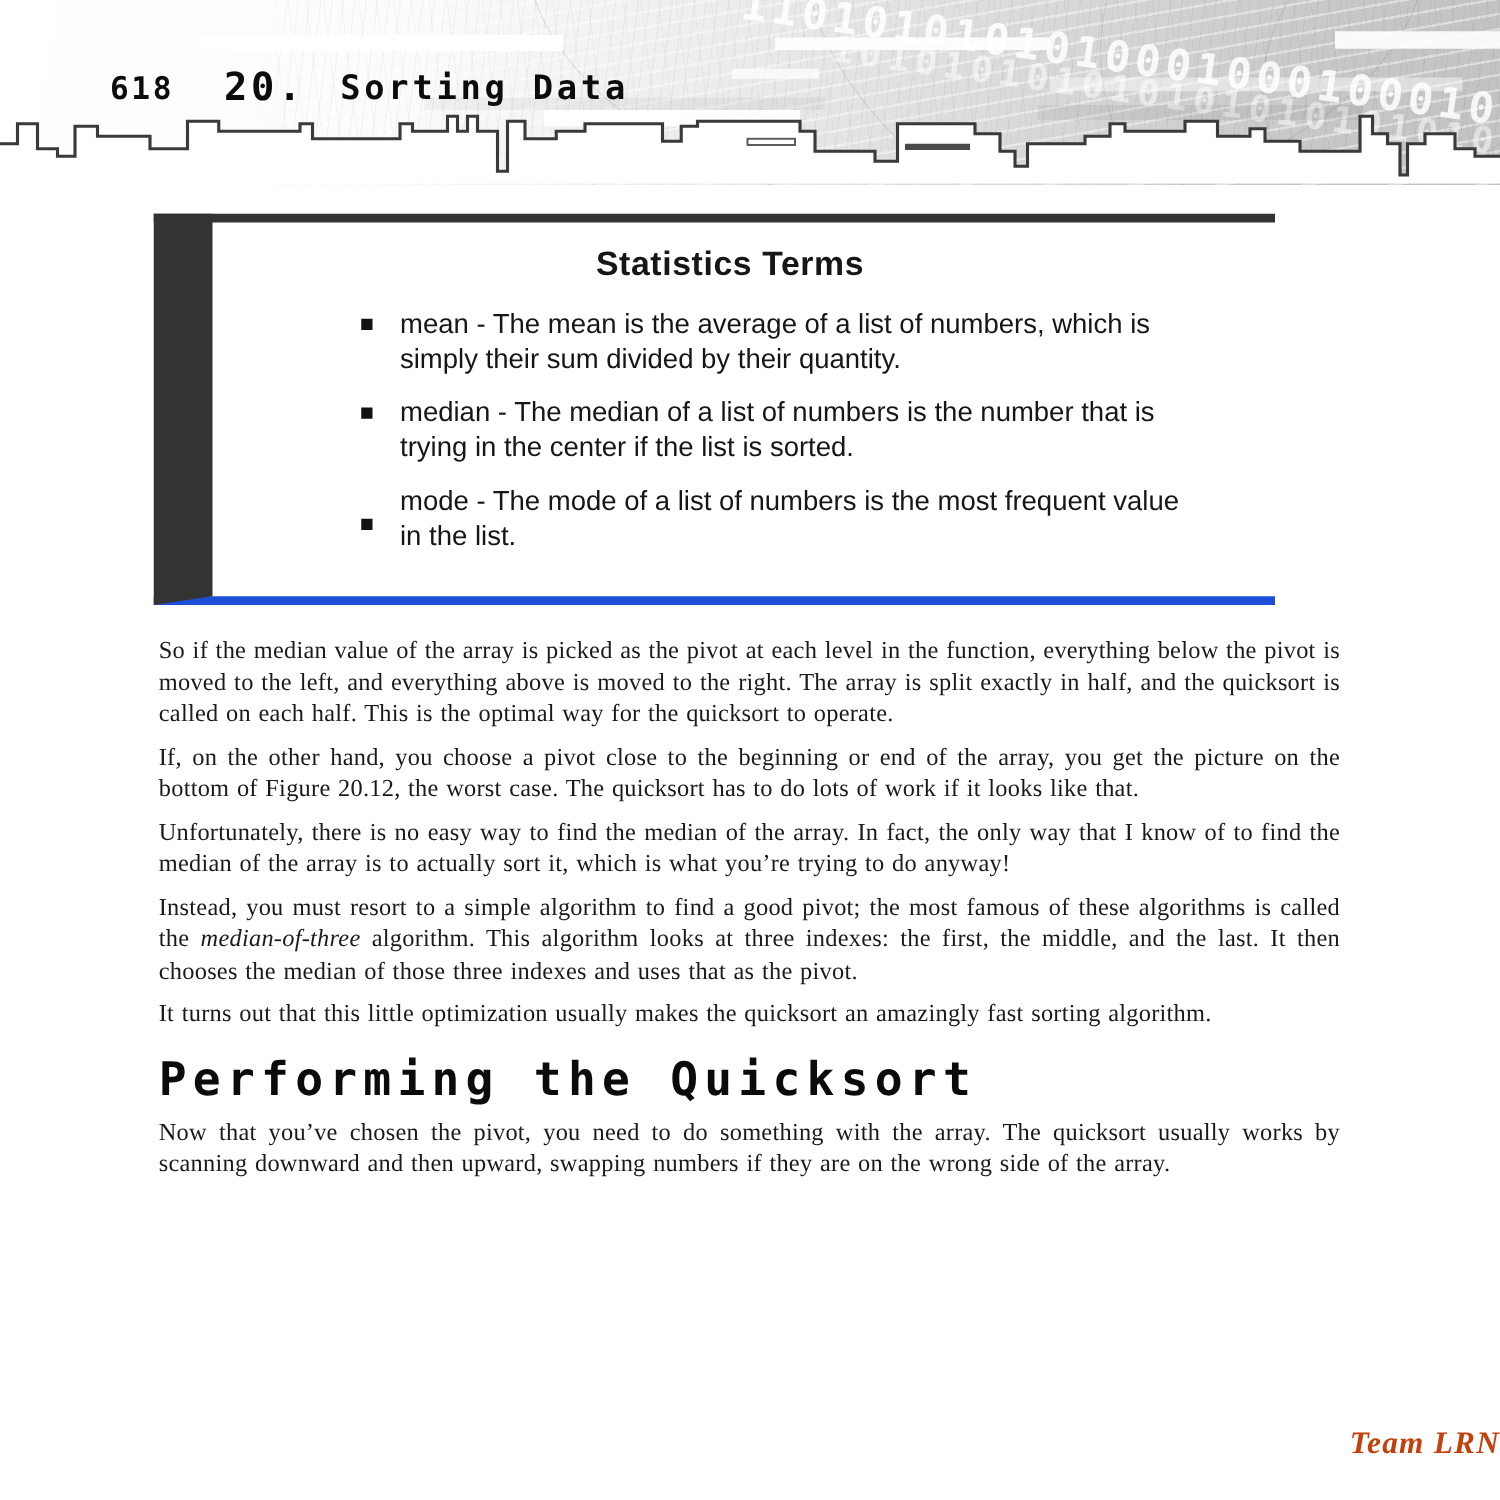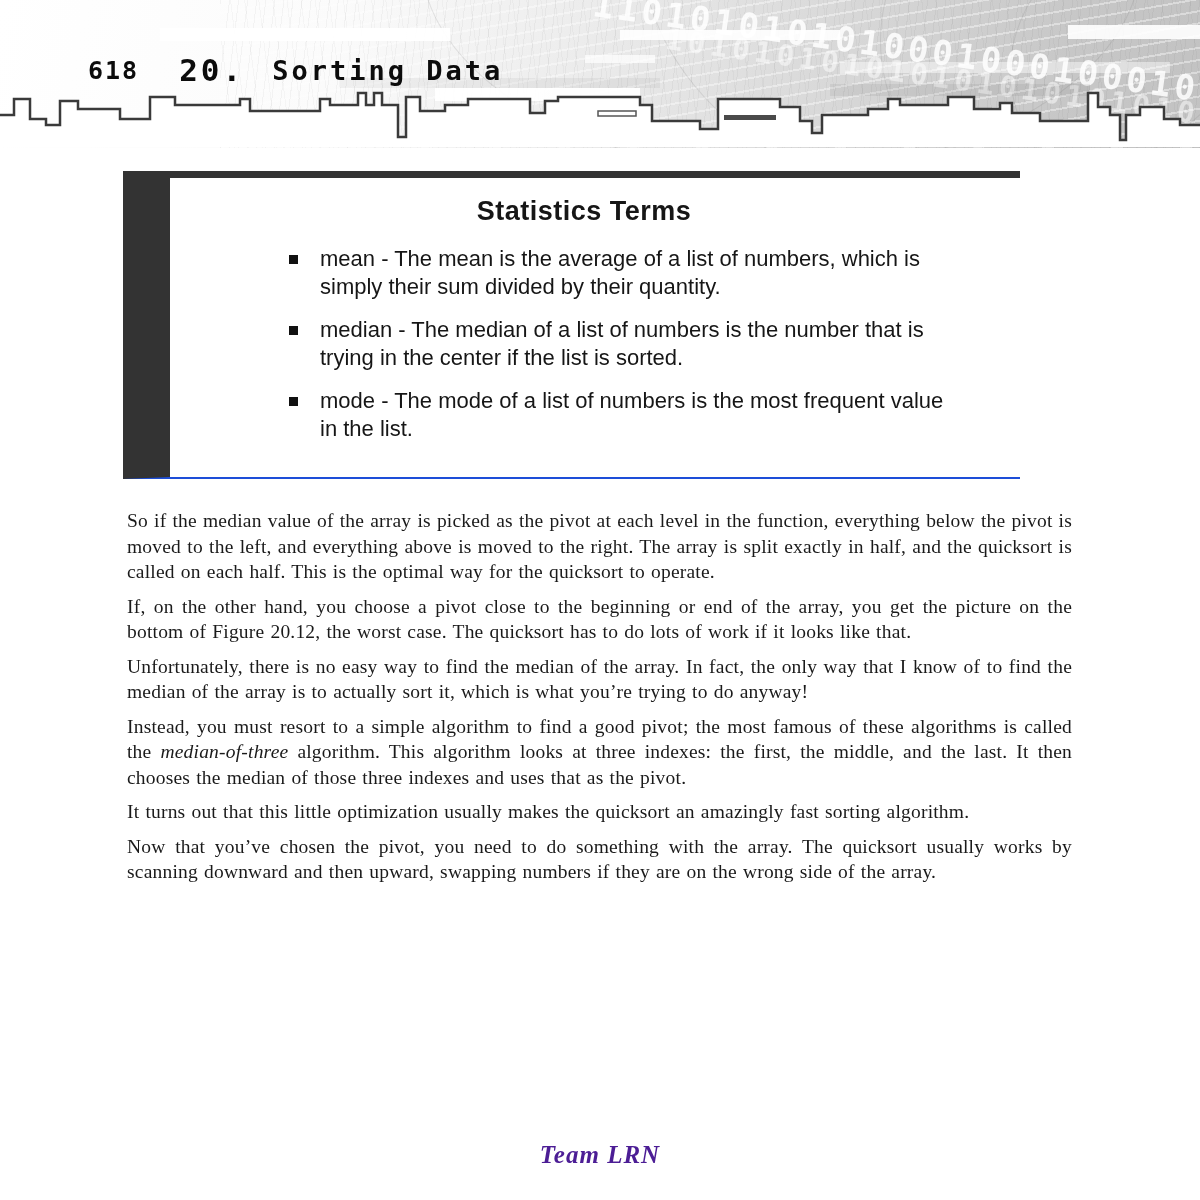--- a/index.html
+++ b/index.html
@@ -27,42 +27,42 @@
   .streak{position:absolute;z-index:2;}
   .hdr-row{position:absolute;left:0;top:52px;z-index:4;display:flex;align-items:center;
     font-family:"DejaVu Sans Mono",monospace;font-weight:bold;color:#0c0c0c;}
   .pgnum{margin-left:88px;font-size:25px;letter-spacing:2px;}
   .chnum{margin-left:40px;font-size:31px;letter-spacing:3px;}
   .chtitle{margin-left:28px;font-size:27px;letter-spacing:3px;}
   .skyline{position:absolute;left:0;top:85px;z-index:3;}
 
   
   .stats-box{position:absolute;top:171px;left:123px;width:897px;box-sizing:border-box;
-    border-left:47px solid #333333;border-top:7px solid #333333;border-bottom:2px solid #1d4ed8;
+    border-left:47px solid #333333;border-top:7px solid #333333;border-bottom:7px solid #1d4ed8;
     background:#fff;padding:18px 56px 18px 34px;
     font-family:"Liberation Sans",sans-serif;color:#161616;}
   .box-title{margin:0 0 18px 0;text-align:center;font-size:27px;font-weight:bold;letter-spacing:.5px;}
   .box-intro{margin:0 0 14px 0;font-size:20.5px;}
   .bullet{display:flex;margin:0 0 16px 85px;}
   .sq{flex:0 0 auto;width:9px;height:9px;background:#111;margin:10px 22px 0 0;}
   .btext{width:640px;font-size:22px;line-height:27.5px;}
-  .bullet:last-child{margin-bottom:17px;}
+  .bullet:last-child{margin-bottom:17px;align-items:center;}
 
   
   .body-text{position:absolute;top:508px;left:127px;width:945px;}
   .body-text p{margin:0 0 9px 0;font-size:19.5px;line-height:25.5px;text-align:justify;
     letter-spacing:.2px;word-spacing:1px;}
   .section-heading{margin:17px 0 9px 0;font-family:"DejaVu Sans Mono",monospace;
     font-weight:bold;font-size:37px;letter-spacing:5px;color:#0b0b0b;white-space:nowrap;}
   .italic-term{font-style:italic;}
 
   
-  .page-footer{position:absolute;top:1141px;left:0;width:1200px;text-align:center;
+  .page-footer{position:absolute;top:1141px;left:0;width:1200px;text-align:right;
     font-family:"Liberation Serif",serif;font-weight:bold;font-style:italic;
-    font-size:25px;letter-spacing:1px;color:#4c1d95;}
+    font-size:25px;letter-spacing:1px;color:#c2410c;}
 </style>
 </head>
 <body>
 
 <div class="page">
 
   <header class="page-header">
     <div class="hdr-texture"></div>
     <div class="hdr-lines"></div>
     <div class="arc arc1"></div>
@@ -113,20 +113,21 @@
     </div>
   </section>
 
   <main class="body-text">
     <p>So if the median value of the array is picked as the pivot at each level in the function, everything below the pivot is moved to the left, and everything above is moved to the right. The array is split exactly in half, and the quicksort is called on each half. This is the optimal way for the quicksort to operate.</p>
     <p>If, on the other hand, you choose a pivot close to the beginning or end of the array, you get the picture on the bottom of Figure 20.12, the worst case. The quicksort has to do lots of work if it looks like that.</p>
     <p>Unfortunately, there is no easy way to find the median of the array. In fact, the only way that I know of to find the median of the array is to actually sort it, which is what you’re trying to do anyway!</p>
     <p><span>Instead, you must resort to a simple algorithm to find a good pivot; the most famous of these algorithms is called the </span><em class="italic-term">median-of-three</em><span> algorithm. This algorithm looks at three indexes: the first, the middle, and the last. It then chooses the median of those three indexes and uses that as the pivot.</span></p>
     <p>It turns out that this little optimization usually makes the quicksort an amazingly fast sorting algorithm.</p>
 
+    <h1 class="section-heading">Performing the Quicksort</h1>
 
     <p>Now that you’ve chosen the pivot, you need to do something with the array. The quicksort usually works by scanning downward and then upward, swapping numbers if they are on the wrong side of the array.</p>
   </main>
 
   <footer class="page-footer">
     <span>Team LRN</span>
   </footer>
 
 </div>
 

